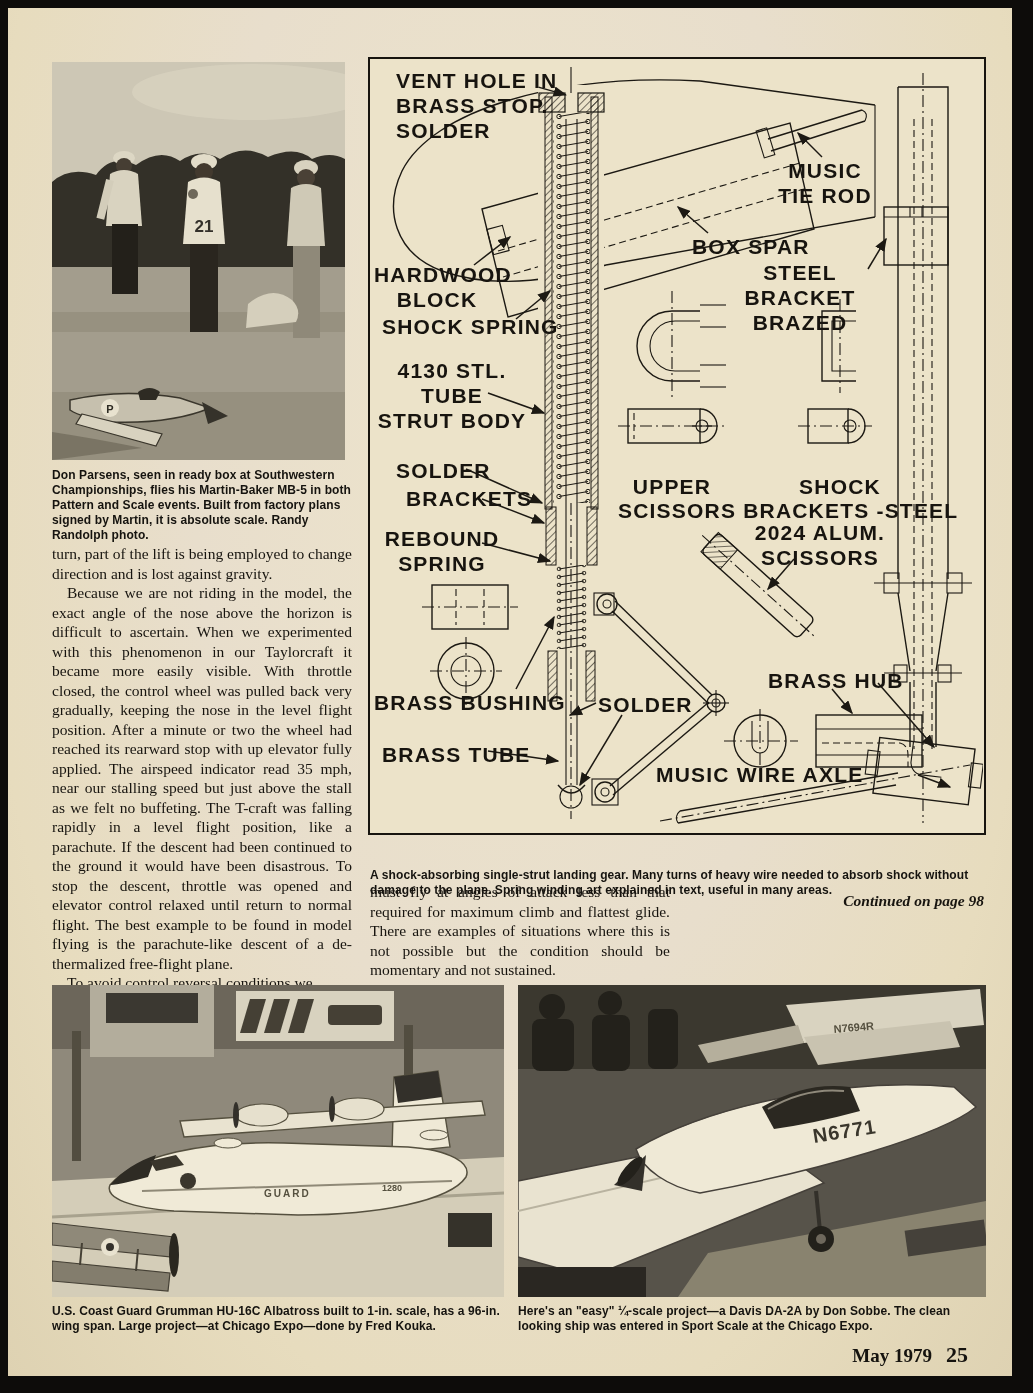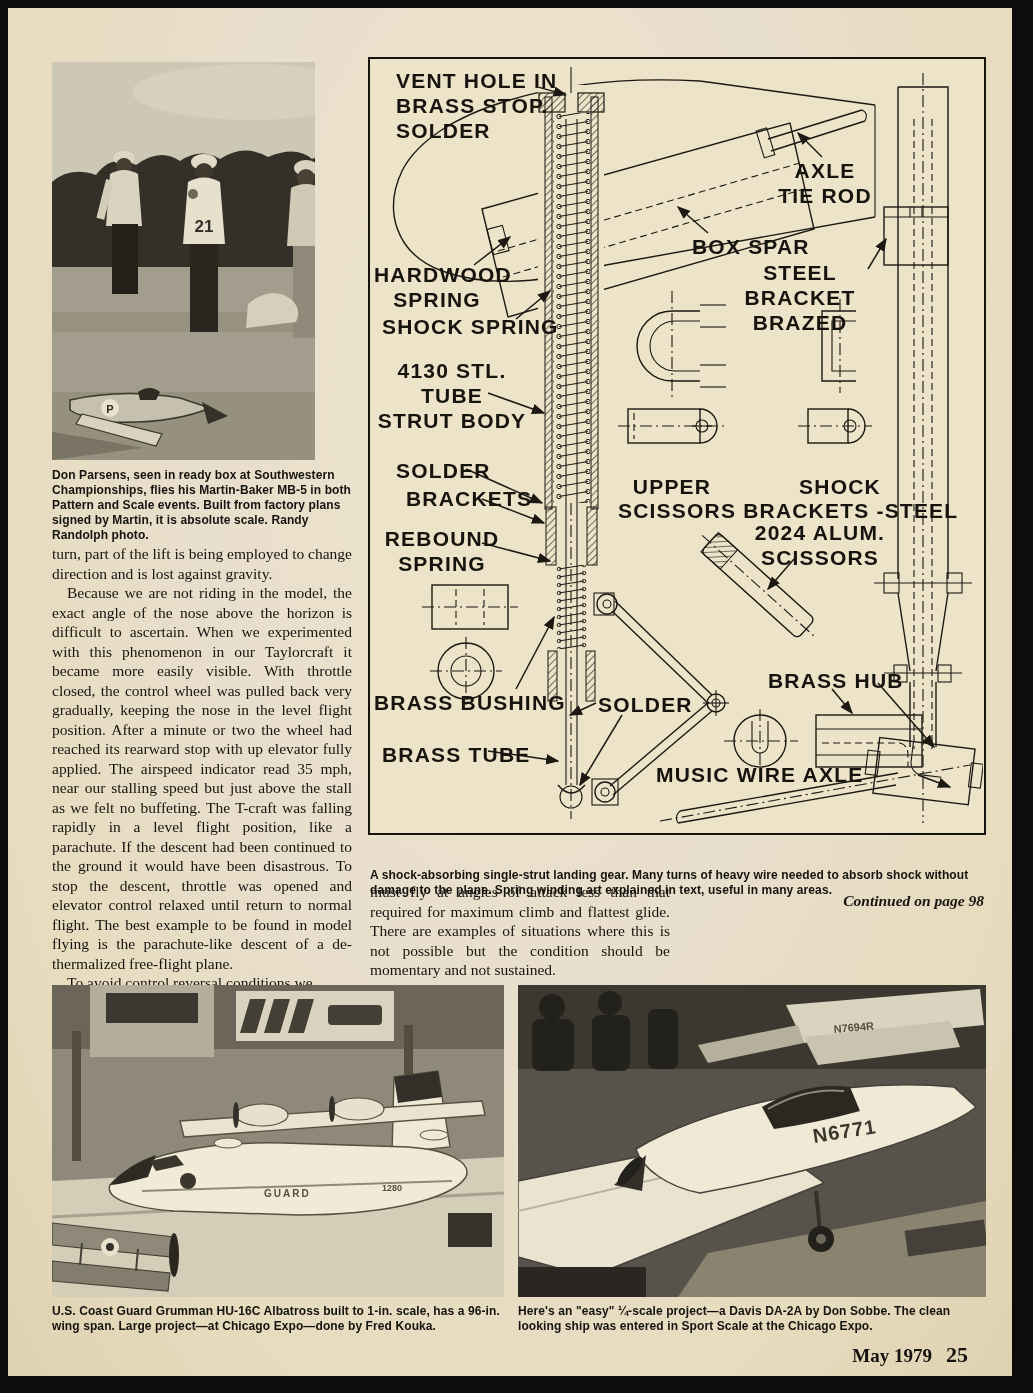--- a/index.html
+++ b/index.html
@@ -44,21 +44,21 @@
   .ink2 { stroke:#1c1913; fill:none; stroke-width:1.1; }
   .dash { stroke-dasharray:7 4; }
   .dashdot { stroke-dasharray:12 4 2 4; }
 </style>
 </head>
 <body>
 
 <div class="page">
   <div class="paper">
 
-    <div class="photo" style="left:44px; top:54px; width:263px; height:398px;">
+    <div class="photo" style="left:44px; top:54px; width:293px; height:398px;">
       <svg width="293" height="398" viewBox="0 0 293 398">
         <rect x="0" y="0" width="293" height="160" fill="#cdc7b5"></rect>
         <ellipse cx="200" cy="30" rx="120" ry="28" fill="#d8d2bf" opacity="0.8"></ellipse>
         <path d="M0,120 q18,-16 44,-7 q16,-22 40,-10 q24,-18 44,-4 q20,-14 40,-2 q24,-16 48,-2 q28,-12 44,2 q18,-8 33,0 L293,215 L0,215 z" fill="#333028"></path>
         <rect x="0" y="205" width="293" height="193" fill="#a39d8d"></rect>
         <rect x="0" y="250" width="293" height="20" fill="#918b7b" opacity="0.7"></rect>
         <rect x="0" y="330" width="293" height="68" fill="#8d8777" opacity="0.6"></rect>
 
         <g>
           <ellipse cx="72" cy="96" rx="11" ry="7" fill="#ddd7c4"></ellipse>
@@ -303,27 +303,27 @@
           <line x1="462" y1="630" x2="482" y2="654" marker-end="url(#ah)"></line>
           <line x1="508" y1="624" x2="564" y2="688" marker-end="url(#ah)"></line>
           <line x1="118" y1="692" x2="188" y2="702" marker-end="url(#ah)"></line>
           <line x1="548" y1="716" x2="580" y2="728" marker-end="url(#ah)"></line>
         </g>
       </svg>
 
       <div class="dlabel" style="left:26px; top:10px;">VENT HOLE IN
 BRASS STOP.
 SOLDER</div>
-      <div class="dlabel ctr" style="left:400px; top:100px; width:110px;">AXLE
+      <div class="dlabel ctr" style="left:400px; top:100px; width:110px;">MUSIC
 TIE ROD</div>
       <div class="dlabel" style="left:322px; top:176px;">BOX SPAR</div>
       <div class="dlabel ctr" style="left:340px; top:202px; width:180px;">STEEL BRACKET
 BRAZED</div>
       <div class="dlabel ctr" style="left:4px; top:204px; width:126px;">HARDWOOD
-SPRING</div>
+BLOCK</div>
       <div class="dlabel" style="left:12px; top:256px;">SHOCK SPRING</div>
       <div class="dlabel ctr" style="left:2px; top:300px; width:160px;">4130 STL. TUBE
 STRUT BODY</div>
       <div class="dlabel" style="left:26px; top:400px;">SOLDER</div>
       <div class="dlabel" style="left:36px; top:428px;">BRACKETS</div>
       <div class="dlabel ctr" style="left:262px; top:416px; width:80px;">UPPER</div>
       <div class="dlabel ctr" style="left:428px; top:416px; width:84px;">SHOCK</div>
       <div class="dlabel" style="left:248px; top:440px;">SCISSORS BRACKETS -STEEL</div>
       <div class="dlabel ctr" style="left:14px; top:468px; width:116px;">REBOUND
 SPRING</div>

